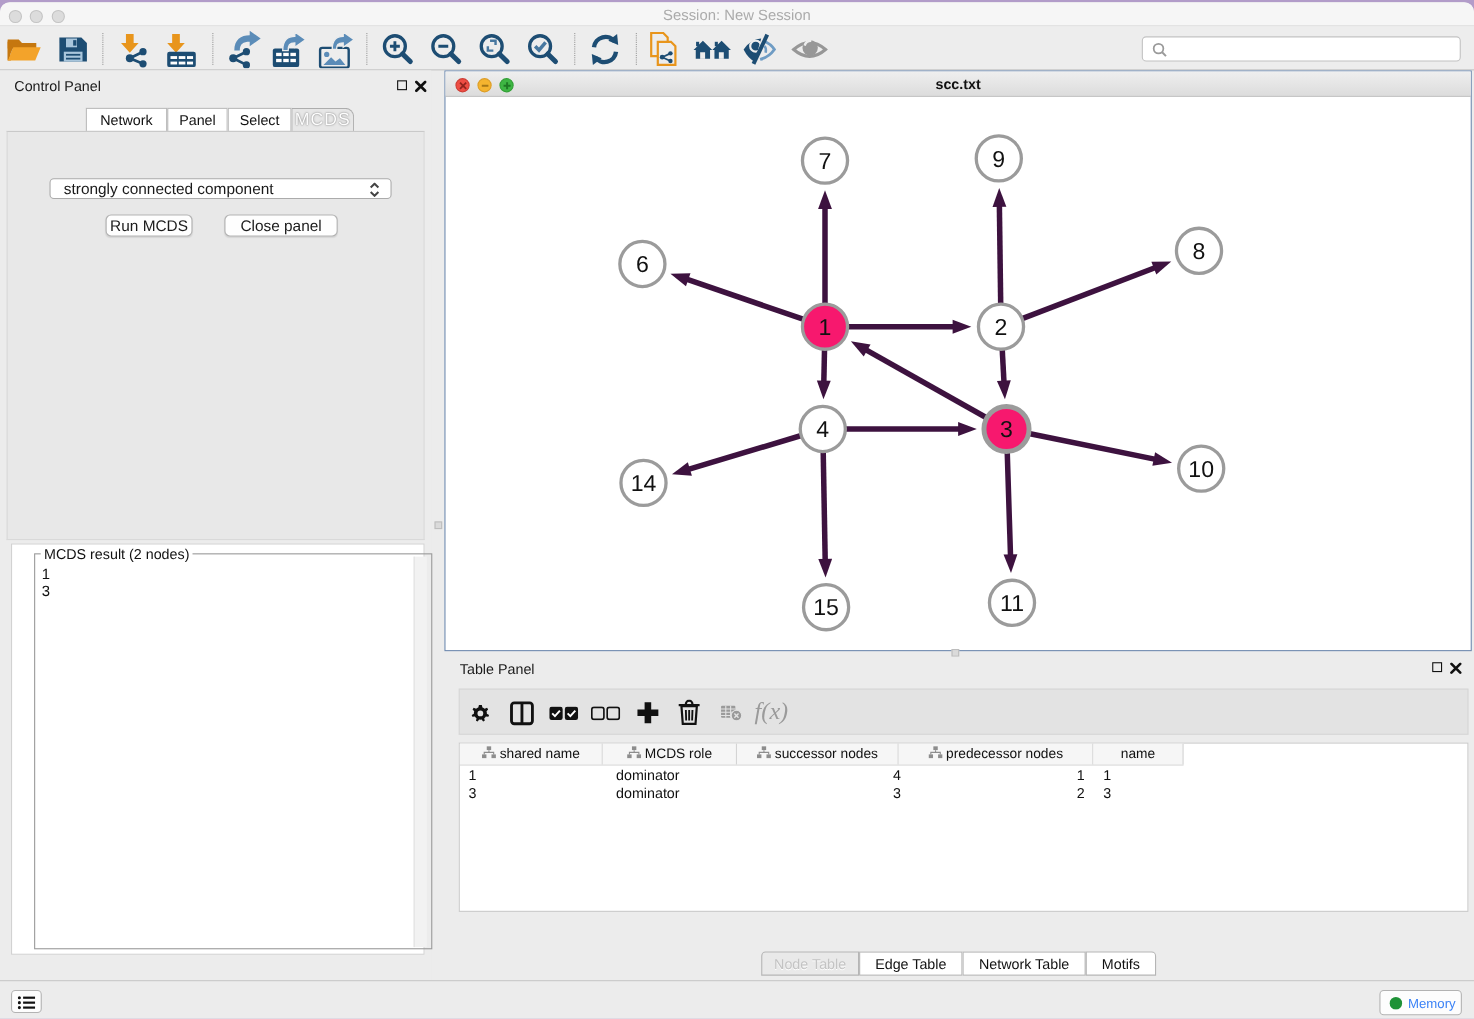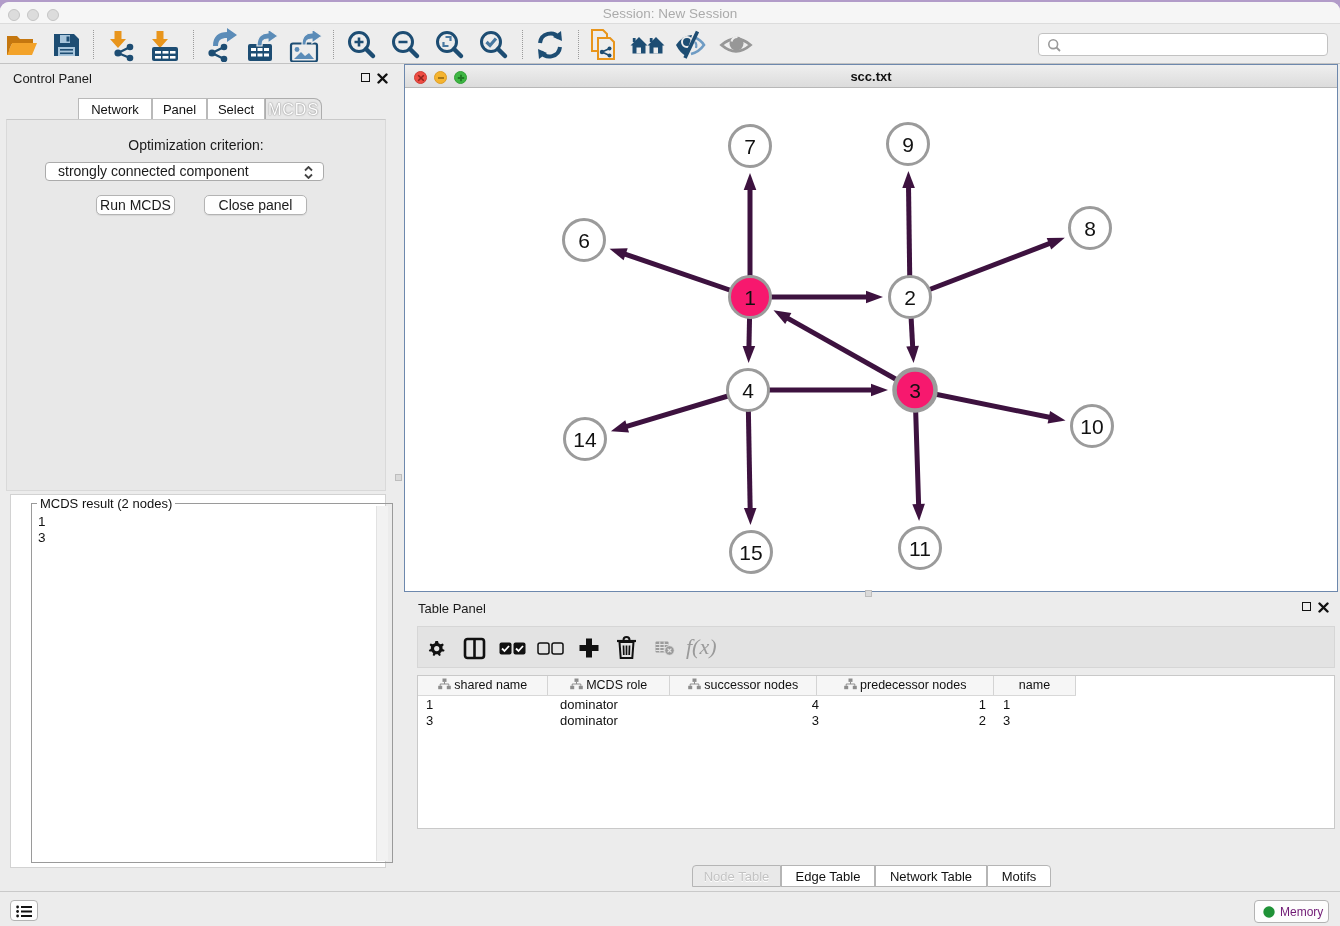--- a/index.html
+++ b/index.html
@@ -27,21 +27,21 @@
   border:1px solid #b9b9b9; font-size:13px; color:#111; text-align:center;
   line-height:21px; }
 #tab-mcds { position:absolute; top:34px; height:22px; background:#e7e7e7;
   border:1px solid #adadad; border-bottom:none; border-radius:0 8px 0 0;
   font-size:16px; color:#fdfdfd; text-shadow:0 0 2px #8e8e8e, 0 0 1px #9a9a9a;
   text-align:center; line-height:21px; letter-spacing:1px; }
 #cp-content { position:absolute; left:6px; top:55px; width:380px; height:372px;
   background:#e8e8e8; border:1px solid #d9d9d9; border-top:1px solid #c9c9c9; }
 #opt-label { position:absolute; left:0; top:17px; width:378px; text-align:center;
   font-size:14px; color:#1a1a1a; }
-#dropdown { position:absolute; left:38px; top:42px; width:279px; height:19px;
+#dropdown { position:absolute; left:38px; top:42px; width:311px; height:19px;
   background:#fff; border:1px solid #ababab; border-radius:4px; font-size:14px;
   line-height:17px; padding-left:12px; color:#1a1a1a; }
 .btn { position:absolute; top:75px; height:20px; background:#fefefe;
   border:1px solid #b3b3b3; border-radius:5px; font-size:14px; color:#1a1a1a;
   text-align:center; line-height:18px; box-shadow:0 1px 1px rgba(0,0,0,0.08); }
 #cp-white { position:absolute; left:10px; top:430px; width:376px; height:374px;
   background:#fff; border:1px solid #d2d2d2; }
 #fieldset { position:absolute; left:8px; top:8px; width:362px; height:360px;
   border:1px solid #9a9a9a;margin-left:12px; }
 #fieldset-label { position:absolute; left:5px; top:-8px; background:#fff;
@@ -70,21 +70,21 @@
 .td { position:absolute; font-size:13px; color:#111; height:16px; line-height:16px; }
 .bt { position:absolute; top:268px; height:22px; background:#fff;
   border:1px solid #b5b5b5; font-size:13px; color:#111; text-align:center;
   line-height:21px; }
 #status { position:absolute; left:0; top:889px; width:1340px; height:35px;
   background:#ececec; border-top:1px solid #c9c9c9; }
 #listbtn { position:absolute; left:10px; top:8px; width:28px; height:21px;
   background:#fdfdfd; border:1px solid #b3b3b3; border-radius:4px; }
 #membtn { position:absolute; left:1254px; top:8px; width:75px; height:23px;
   background:#fdfdfd; border:1px solid #b3b3b3; border-radius:4px; font-size:12px;
-  color:#701a75; }
+  color:#3b82f6; }
 .grip { position:absolute; width:7px; height:7px; background:#dadada; border:1px solid #bdbdbd; }
 </style>
 </head>
 <body>
 <div id="win">
   <div id="titlebar">
     <div class="tl" style="left:8px;"></div>
     <div class="tl" style="left:27px;"></div>
     <div class="tl" style="left:47px;"></div>
     <div id="title-text">Session: New Session</div>
@@ -221,21 +221,20 @@
     <div id="cp-title">Control Panel</div>
     <div class="paneltop-sq" style="left:361px; top:9px;"></div>
     <svg style="position:absolute; left:377px; top:9px;" width="11" height="11" viewBox="0 0 11 11">
         <path d="M1.5 1.5 L9.5 9.5 M9.5 1.5 L1.5 9.5" stroke="#111" stroke-width="2.4" stroke-linecap="round"></path>
       </svg>
     <div class="tab" style="left:78px; width:74px;">Network</div>
     <div class="tab" style="left:152px; width:55px;">Panel</div>
     <div class="tab" style="left:207px; width:58px;">Select</div>
     <div id="tab-mcds" style="left:265px; width:57px;">MCDS</div>
     <div id="cp-content">
-      <div id="opt-label">Optimization criterion:</div>
       <div id="dropdown">strongly connected component
         <svg style="position:absolute; right:9px; top:3px;" width="11" height="13" viewBox="0 0 11 13">
             <path d="M2 4.5 L5.5 1 L9 4.5" fill="none" stroke="#444" stroke-width="1.8"></path>
             <path d="M2 8.5 L5.5 12 L9 8.5" fill="none" stroke="#444" stroke-width="1.8"></path>
           </svg>
       </div>
       <div class="btn" style="left:89px; width:79px;">Run MCDS</div>
       <div class="btn" style="left:197px; width:103px;">Close panel</div>
     </div>
     <div id="cp-white">

